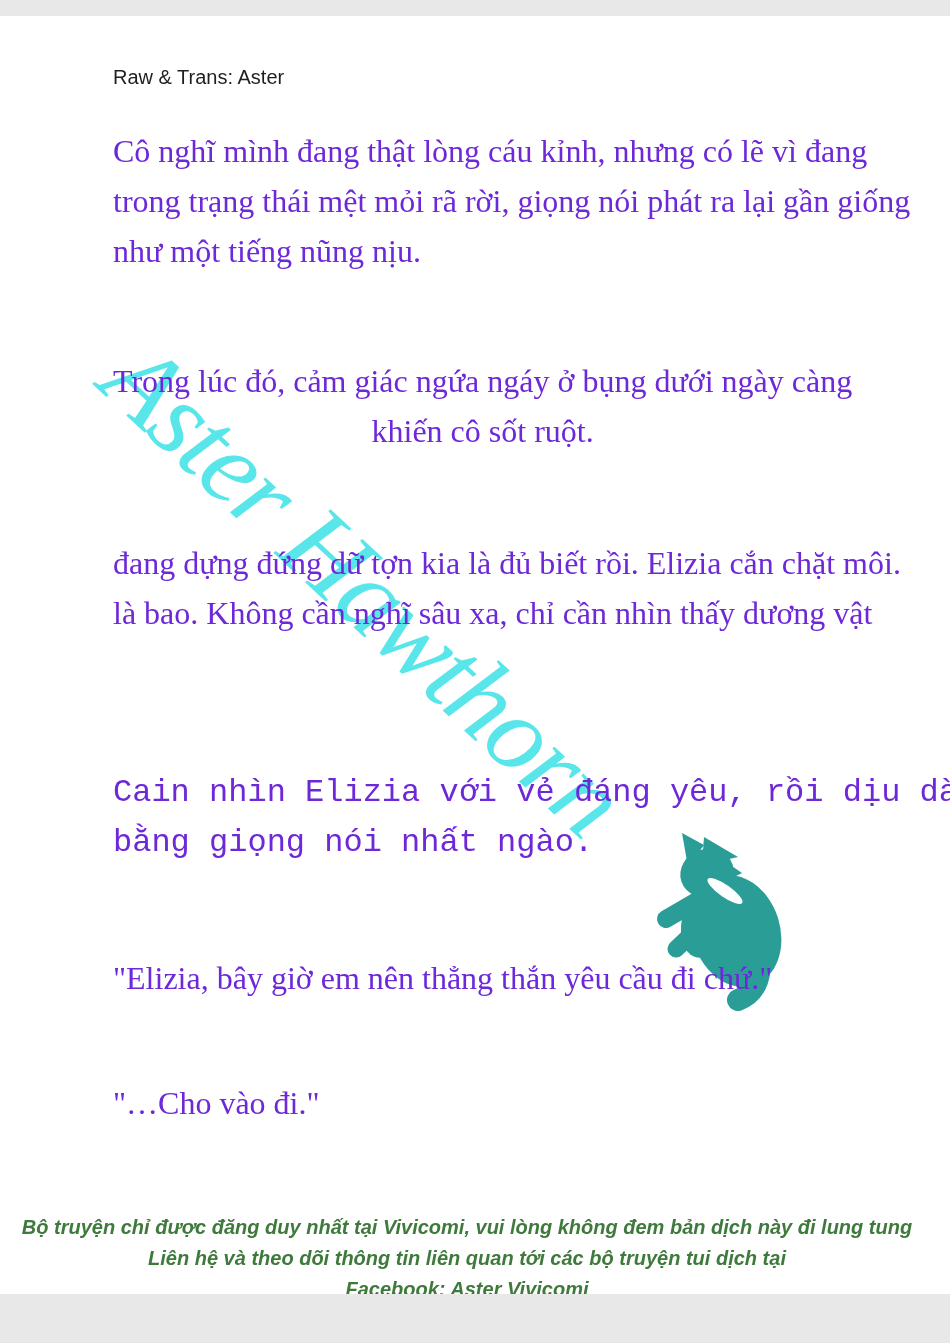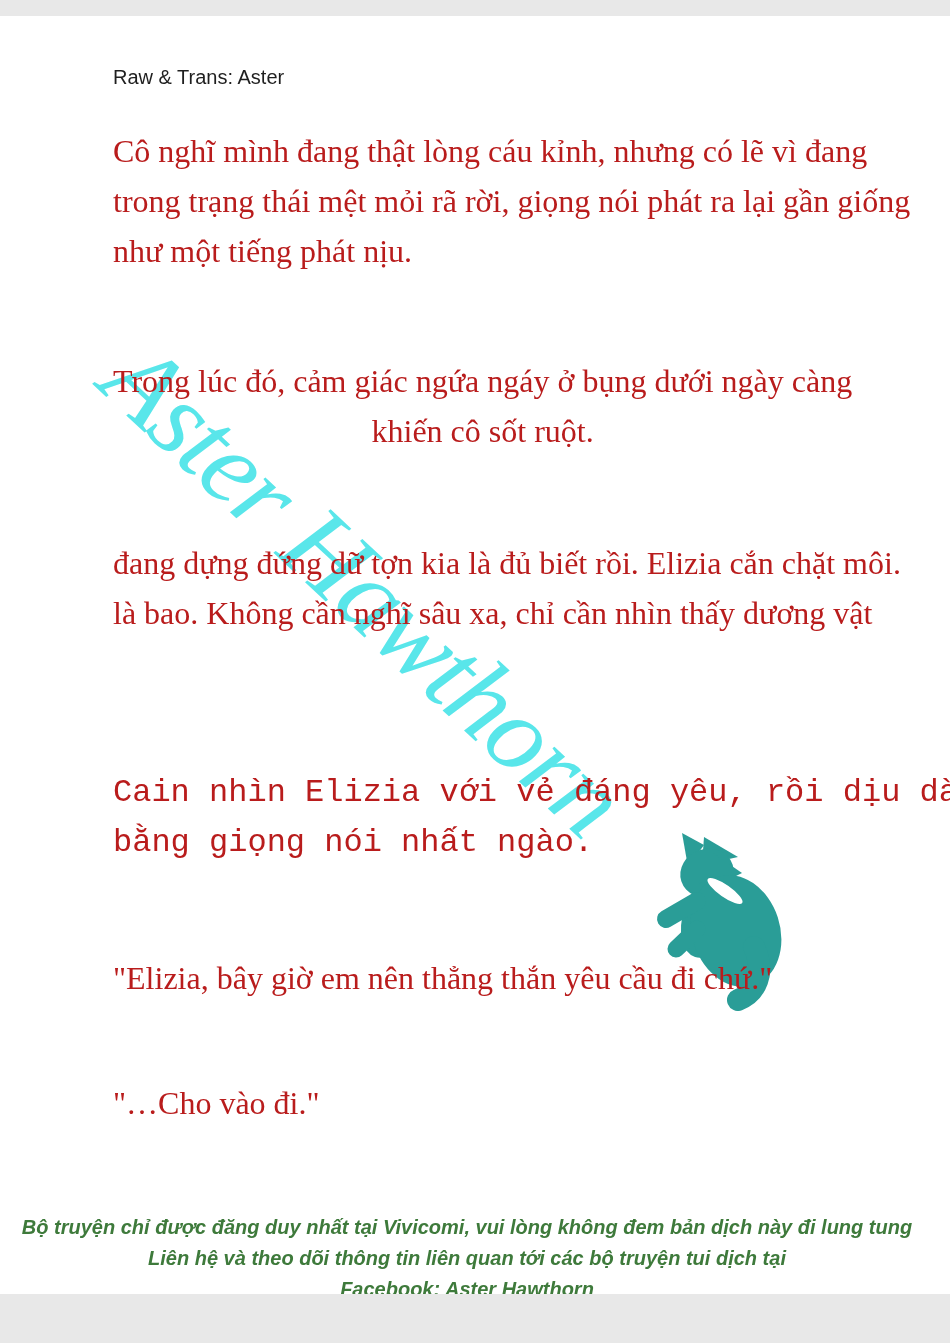--- a/index.html
+++ b/index.html
@@ -25,21 +25,21 @@
     color:#59e6ea;
     white-space:nowrap;
     transform:rotate(43deg);
     transform-origin:0 0;
     z-index:0;
     line-height:1;
   }
   .para{
     position:absolute;left:113px;
     font-size:32px;line-height:50px;
-    color:#b91c1c;z-index:2;
+    color:#6d28d9;z-index:2;
     white-space:nowrap;
   }
   .p1{top:110px;} .p2{top:340px;text-align:center;} .p3{top:522px;}
   .p4{top:752px;font-family:Liberation Mono, monospace;} .q1{top:937px;} .q2{top:1062px;}
   .cat{position:absolute;left:652px;top:805px;width:130px;height:190px;z-index:1;}
   .footer{
     position:absolute;left:0;right:16px;top:1196px;
     text-align:center;
     font-family:"Liberation Sans",sans-serif;
     font-style:italic;font-weight:bold;
@@ -61,21 +61,21 @@
 
 <div class="page">
 
   <div class="credit">Raw &amp; Trans: Aster</div>
 
   <div class="watermark">Aster Hawthorn</div>
 
   <div class="para p1">
     <div>Cô nghĩ mình đang thật lòng cáu kỉnh, nhưng có lẽ vì đang</div>
     <div>trong trạng thái mệt mỏi rã rời, giọng nói phát ra lại gần giống</div>
-    <div>như một tiếng phát nịu.</div>
+    <div>như một tiếng nũng nịu.</div>
   </div>
 
   <div class="para p2">
     <div>Trong lúc đó, cảm giác ngứa ngáy ở bụng dưới ngày càng</div>
     <div>khiến cô sốt ruột.</div>
   </div>
 
   <div class="para p3">
     <div>đang dựng đứng dữ tợn kia là đủ biết rồi. Elizia cắn chặt môi.</div>
     <div>là bao. Không cần nghĩ sâu xa, chỉ cần nhìn thấy dương vật</div>
@@ -112,18 +112,18 @@
 
       <path d="M102,126 C114,152 104,172 86,179" fill="none" stroke="#2a9d97" stroke-width="22" stroke-linecap="round"></path>
     </g>
 
     <ellipse cx="73" cy="70" rx="21" ry="6" fill="#ffffff" transform="rotate(35 73 70)"></ellipse>
   </svg>
 
   <div class="footer">
     <div>Bộ truyện chỉ được đăng duy nhất tại Vivicomi, vui lòng không đem bản dịch này đi lung tung</div>
     <div>Liên hệ và theo dõi thông tin liên quan tới các bộ truyện tui dịch tại</div>
-    <div>Facebook: Aster Hawthorn</div>
+    <div>Facebook: Aster Vivicomi</div>
   </div>
 
   <div class="logo"><span class="logo-v">V</span><span>comycs</span></div>
 
 </div>
 
 </body></html>

